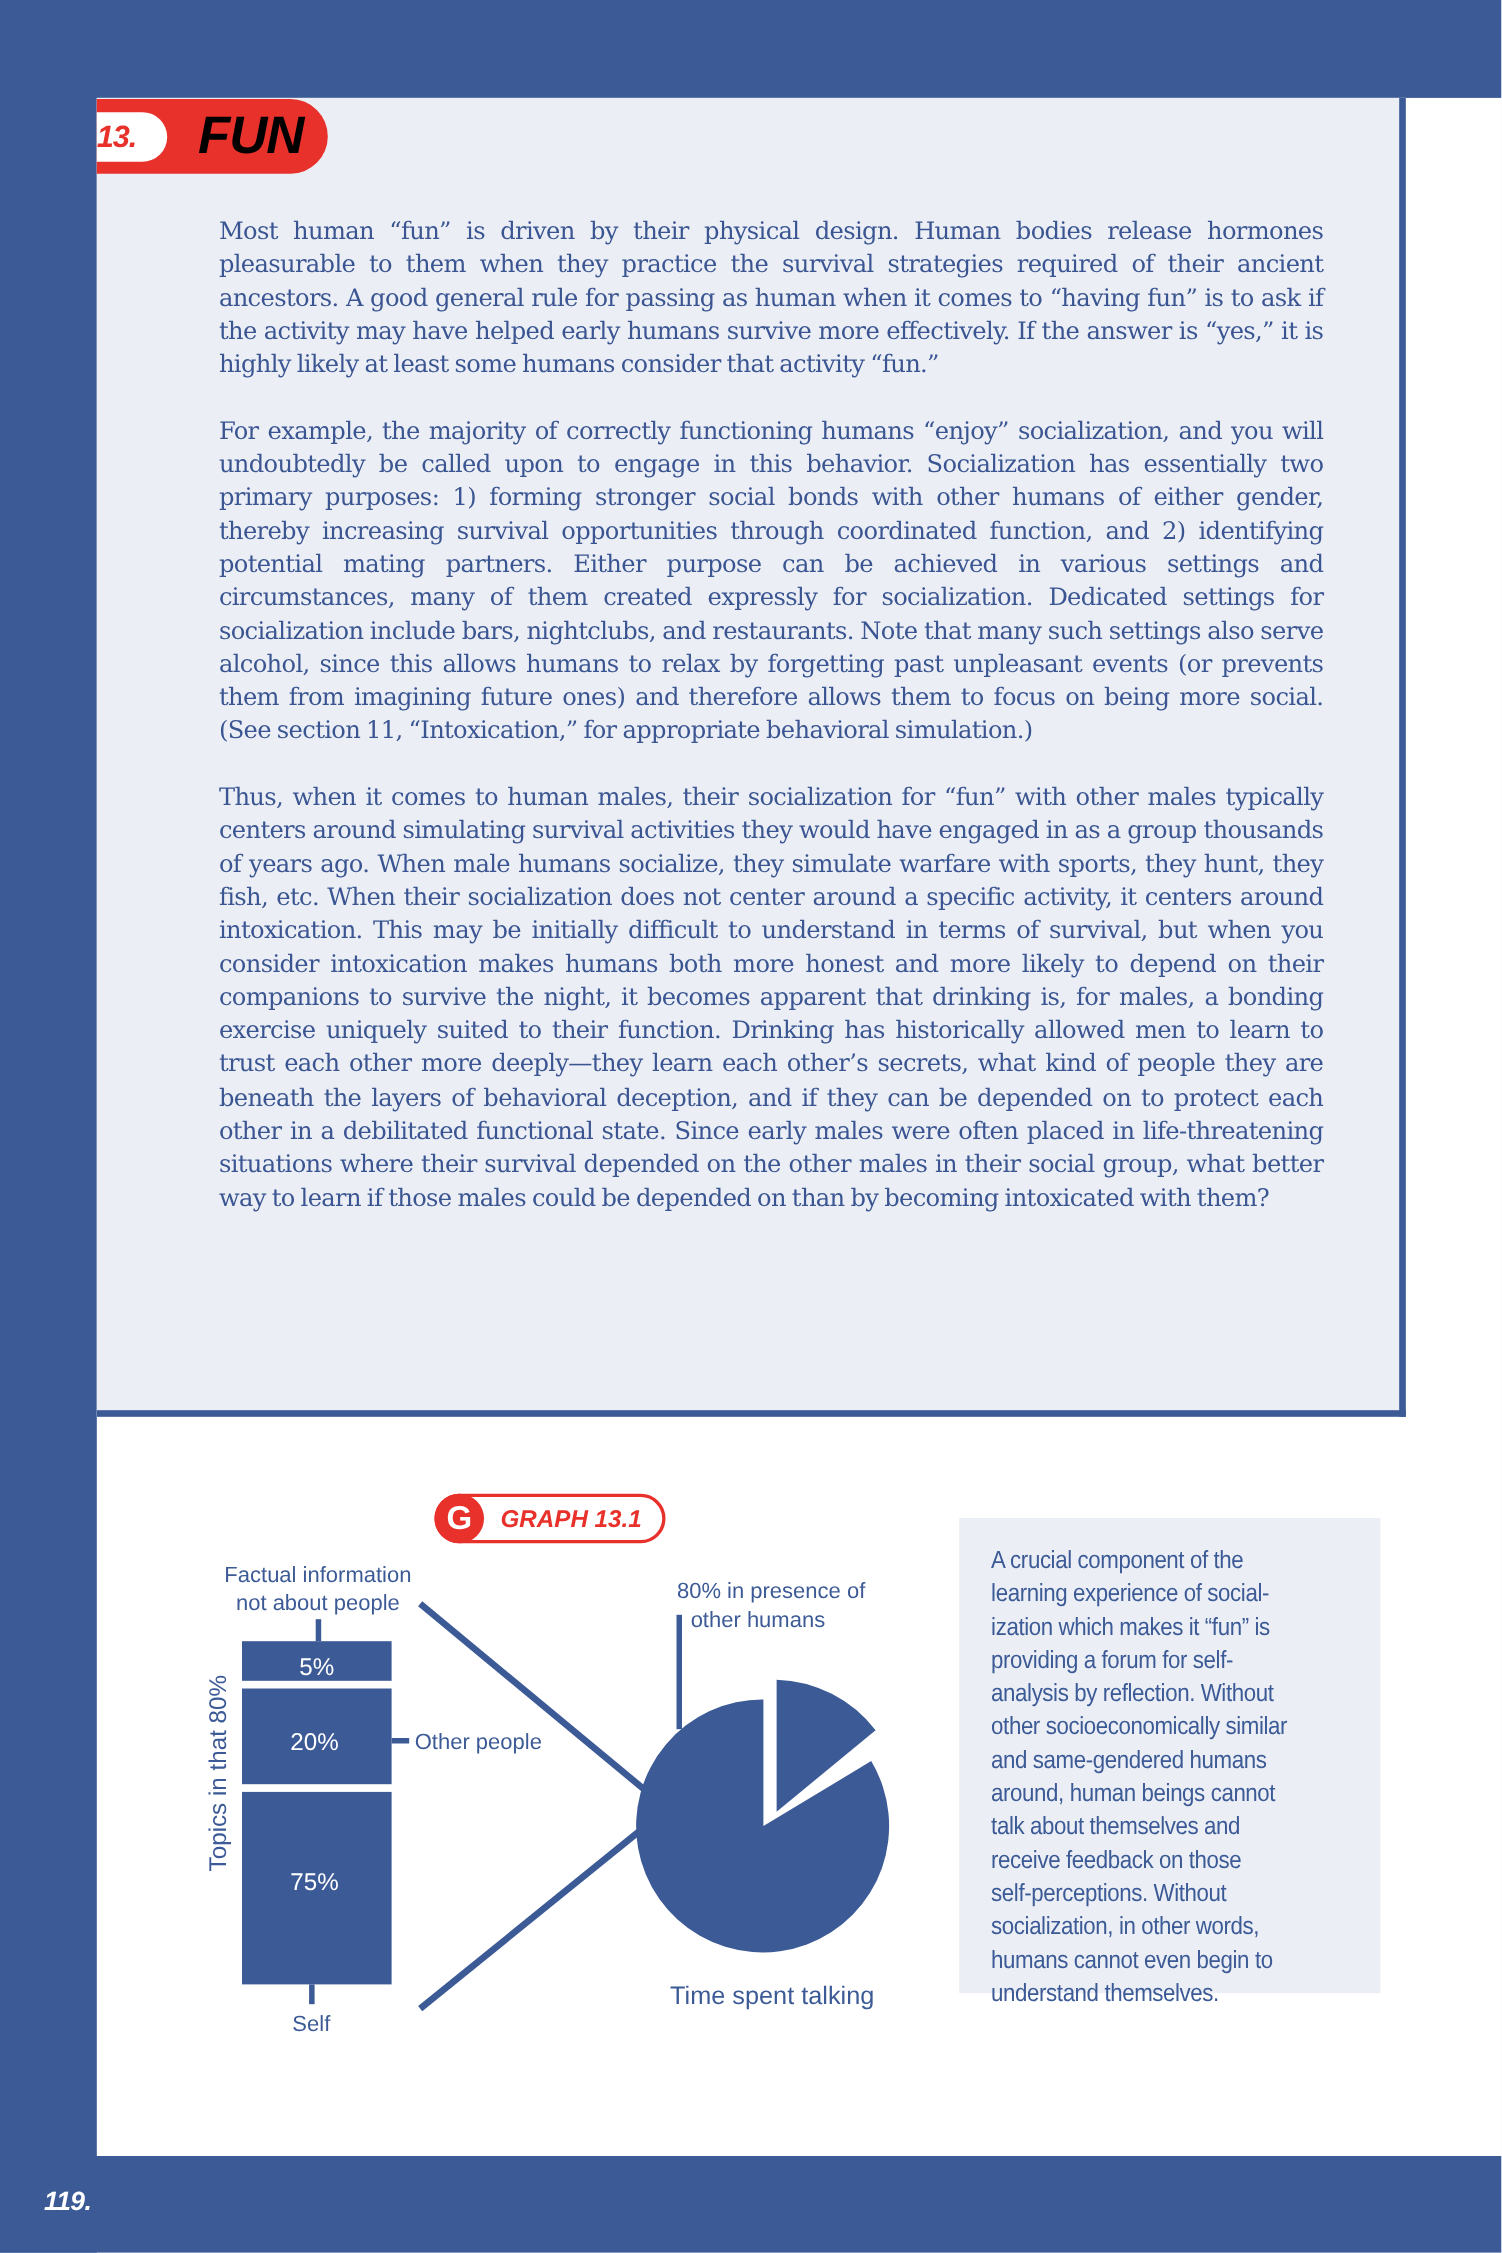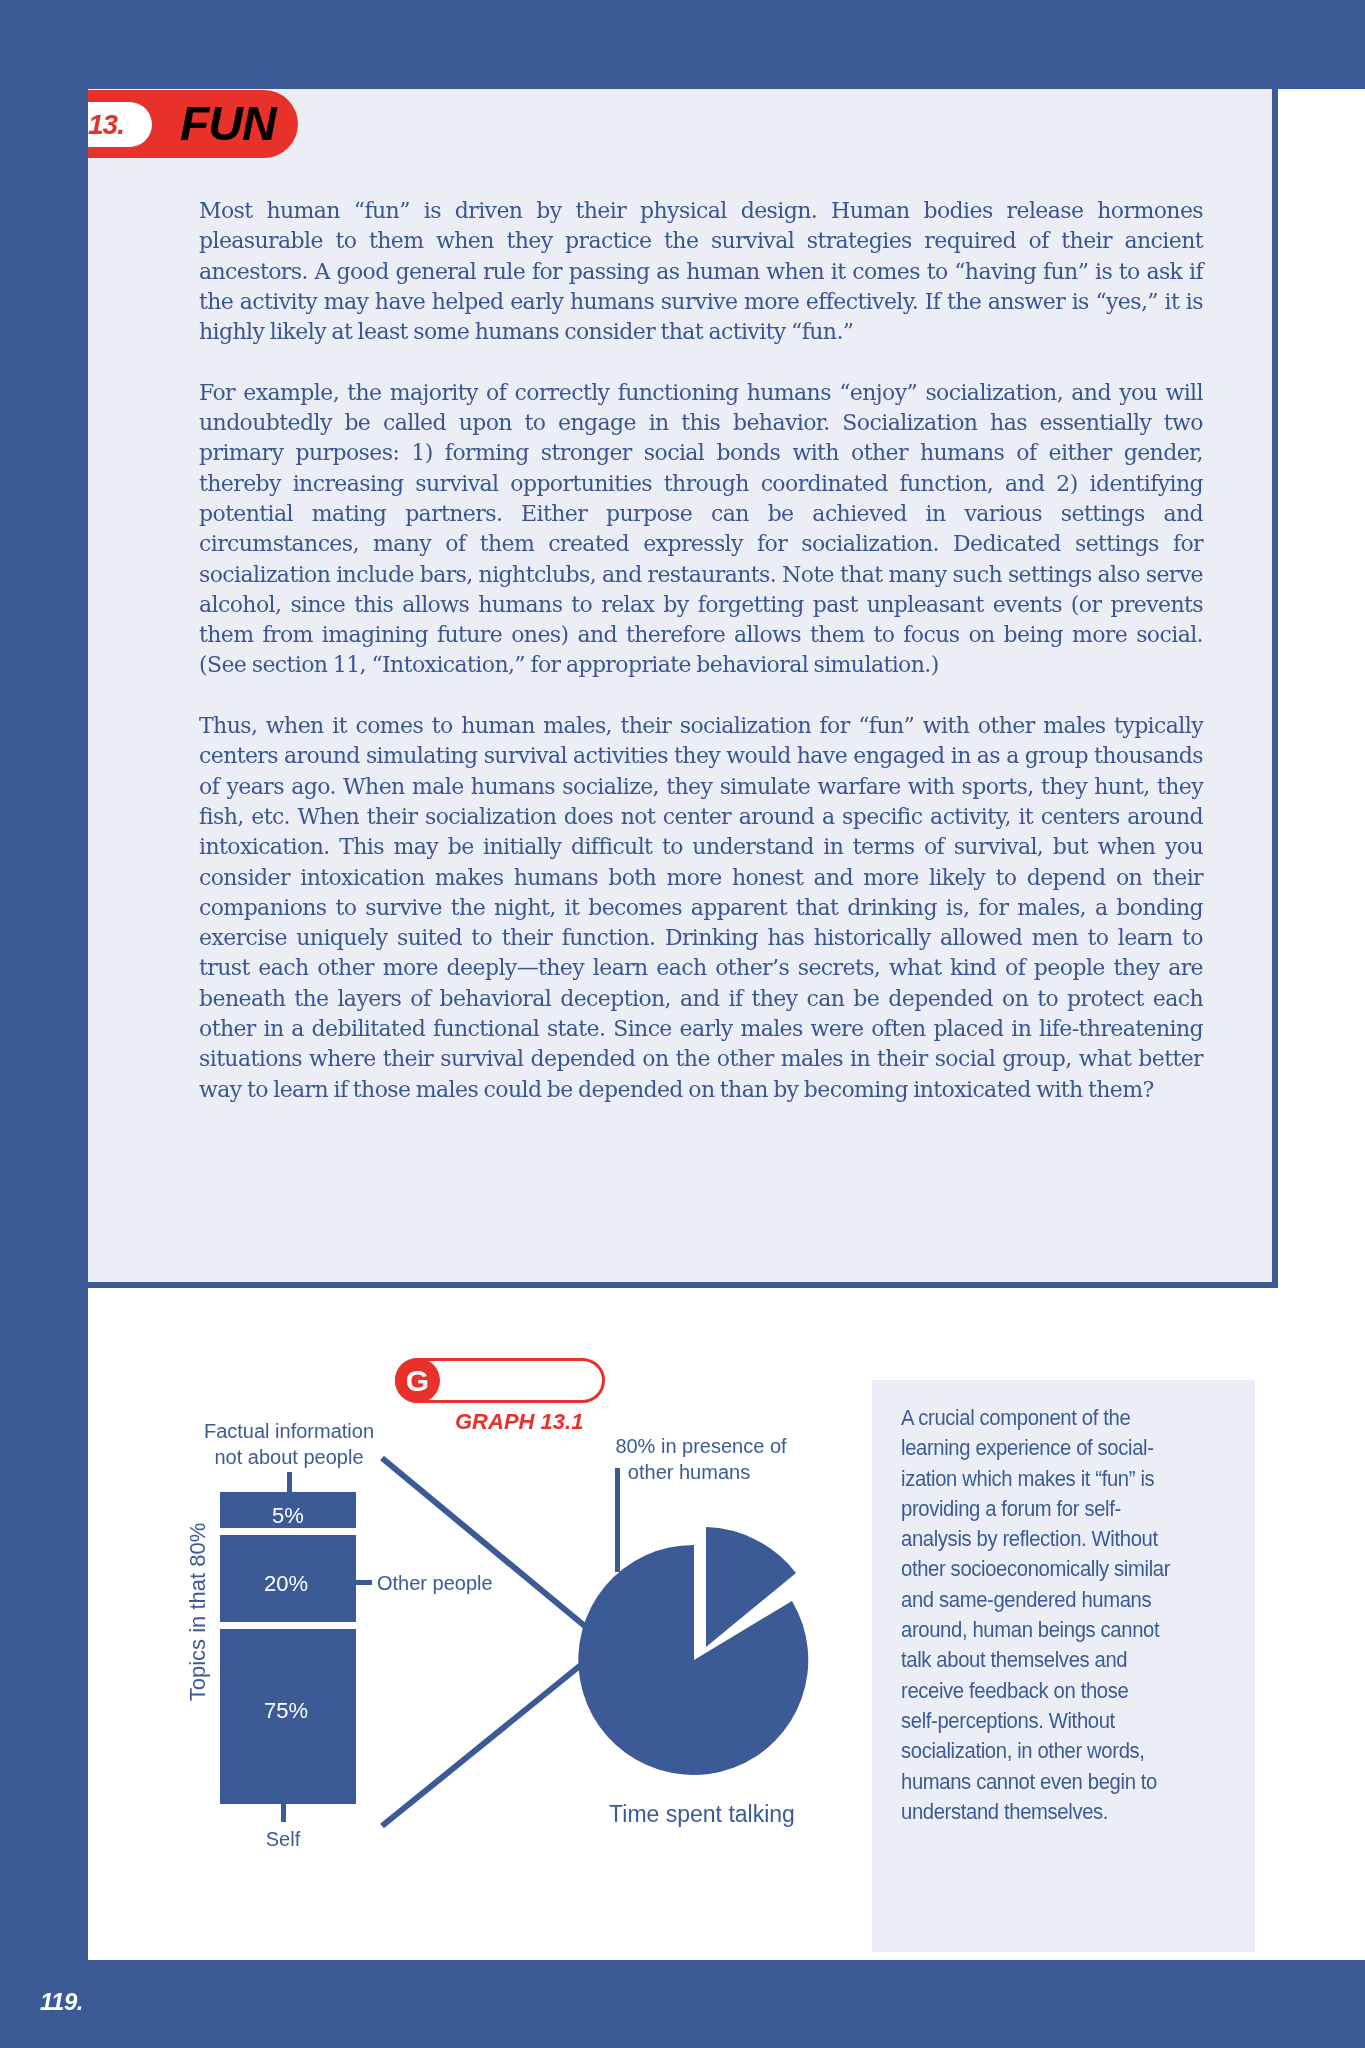--- a/index.html
+++ b/index.html
@@ -15,26 +15,26 @@
 
   .section-tab { position: absolute; left: 88px; top: 90px; width: 210px; height: 68px; background: #e8312a; border-radius: 0 34px 34px 0; }
   .section-number { position: absolute; left: 0; top: 12px; width: 64px; height: 45px; background: #ffffff; border-radius: 0 23px 23px 0; color: #e8312a; font-weight: bold; font-style: italic; font-size: 28px; line-height: 45px; text-align: left; letter-spacing: -1px; }
   .section-title { position: absolute; left: 92px; top: 4px; color: #000000; font-weight: bold; font-style: italic; font-size: 48px; line-height: 60px; letter-spacing: -1px; }
 
   .body-text { position: absolute; left: 199px; top: 196px; width: 1004px; font-family: "DejaVu Serif", serif; font-size: 22px; line-height: 30.3px; color: #3a5592; text-align: justify; letter-spacing: -0.6px; word-spacing: -1px; }
   .body-text p { margin-bottom: 30.3px; hyphens: manual; }
 
   .graph-badge { position: absolute; left: 395px; top: 1358px; width: 210px; height: 45px; border: 3px solid #e8312a; border-radius: 23px; background: #ffffff; }
   .graph-badge-circle { position: absolute; left: -3px; top: -3px; width: 45px; height: 45px; border-radius: 50%; background: #e8312a; color: #ffffff; font-weight: bold; font-size: 30px; line-height: 45px; text-align: center; }
-  .graph-badge-label { position: absolute; left: 57px; top: 0; color: #e8312a; font-weight: bold; font-style: italic; font-size: 22px; line-height: 39px; letter-spacing: 0px; margin-top: 41px; }
+  .graph-badge-label { position: absolute; left: 57px; top: 0; color: #e8312a; font-weight: bold; font-style: italic; font-size: 22px; line-height: 39px; letter-spacing: 0px; }
 
   .chart-svg { position: absolute; left: 0; top: 0; }
   .chart-text { font-family: "Liberation Sans", sans-serif; fill: #3c5a96; }
 
-  .sidebar-box { position: absolute; left: 872px; top: 1380px; width: 383px; height: 572px; background: #ebeff5; }
+  .sidebar-box { position: absolute; left: 872px; top: 1380px; width: 383px; height: 432px; background: #ebeff5; }
   .sidebar-text { position: absolute; left: 29px; top: 23px; width: 345px; font-family: "Liberation Sans", sans-serif; font-size: 22.5px; line-height: 30.3px; color: #3c5a96; letter-spacing: -0.4px; transform: scaleX(0.9); transform-origin: left top; width: 383px; }
   .sidebar-text span { display: block; white-space: nowrap; }
 </style>
 </head>
 <body>
 
 <div class="top-bar"></div>
 <div class="left-bar"></div>
 
 <div class="panel"></div>

